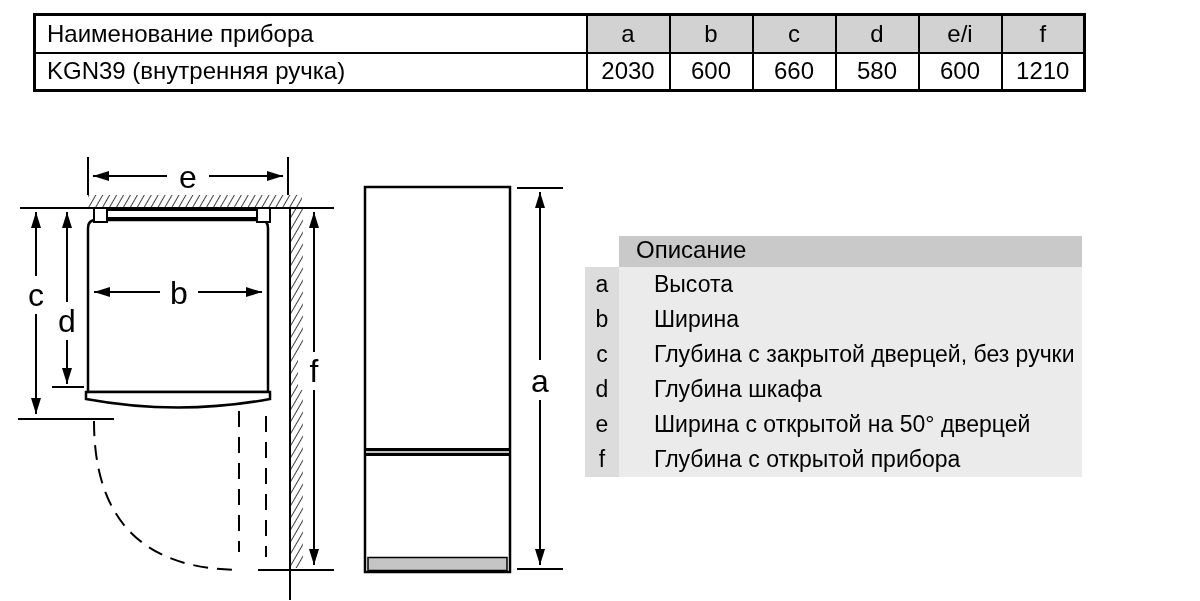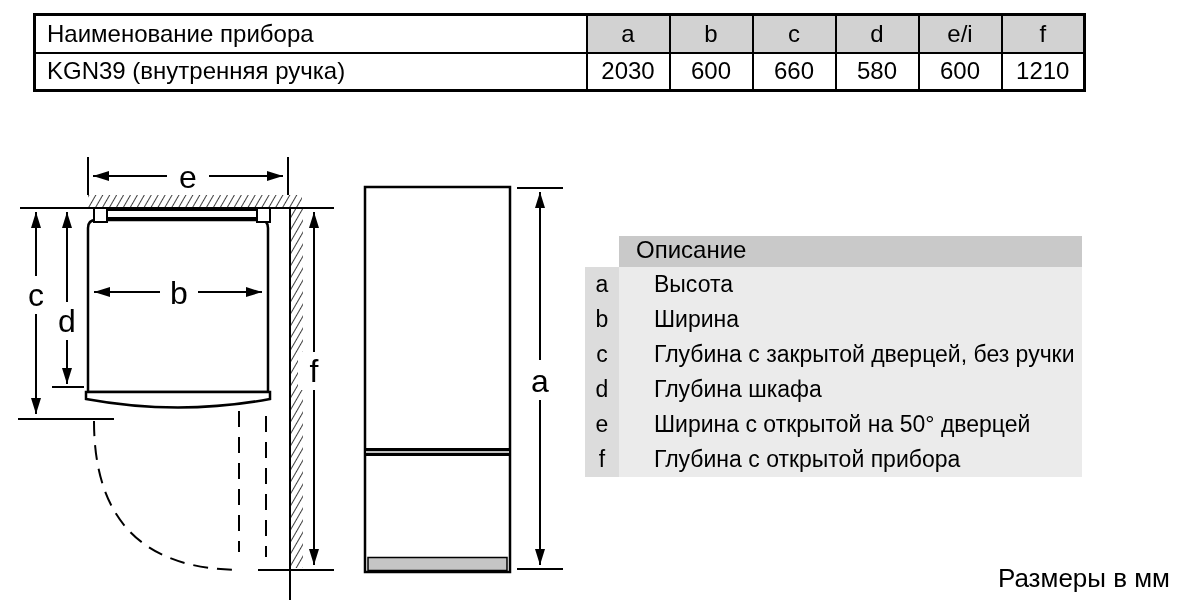--- a/index.html
+++ b/index.html
@@ -166,15 +166,14 @@
         <div class="legend-key">e</div>
         <div class="legend-label">Ширина с открытой на 50° дверцей</div>
       </div>
       <div class="legend-row">
         <div class="legend-key">f</div>
         <div class="legend-label">Глубина с открытой прибора</div>
       </div>
     </div>
   </div>
 
-  <div class="units-note">Размеры в мм</div>
 
 </div>
 
 </body></html>

